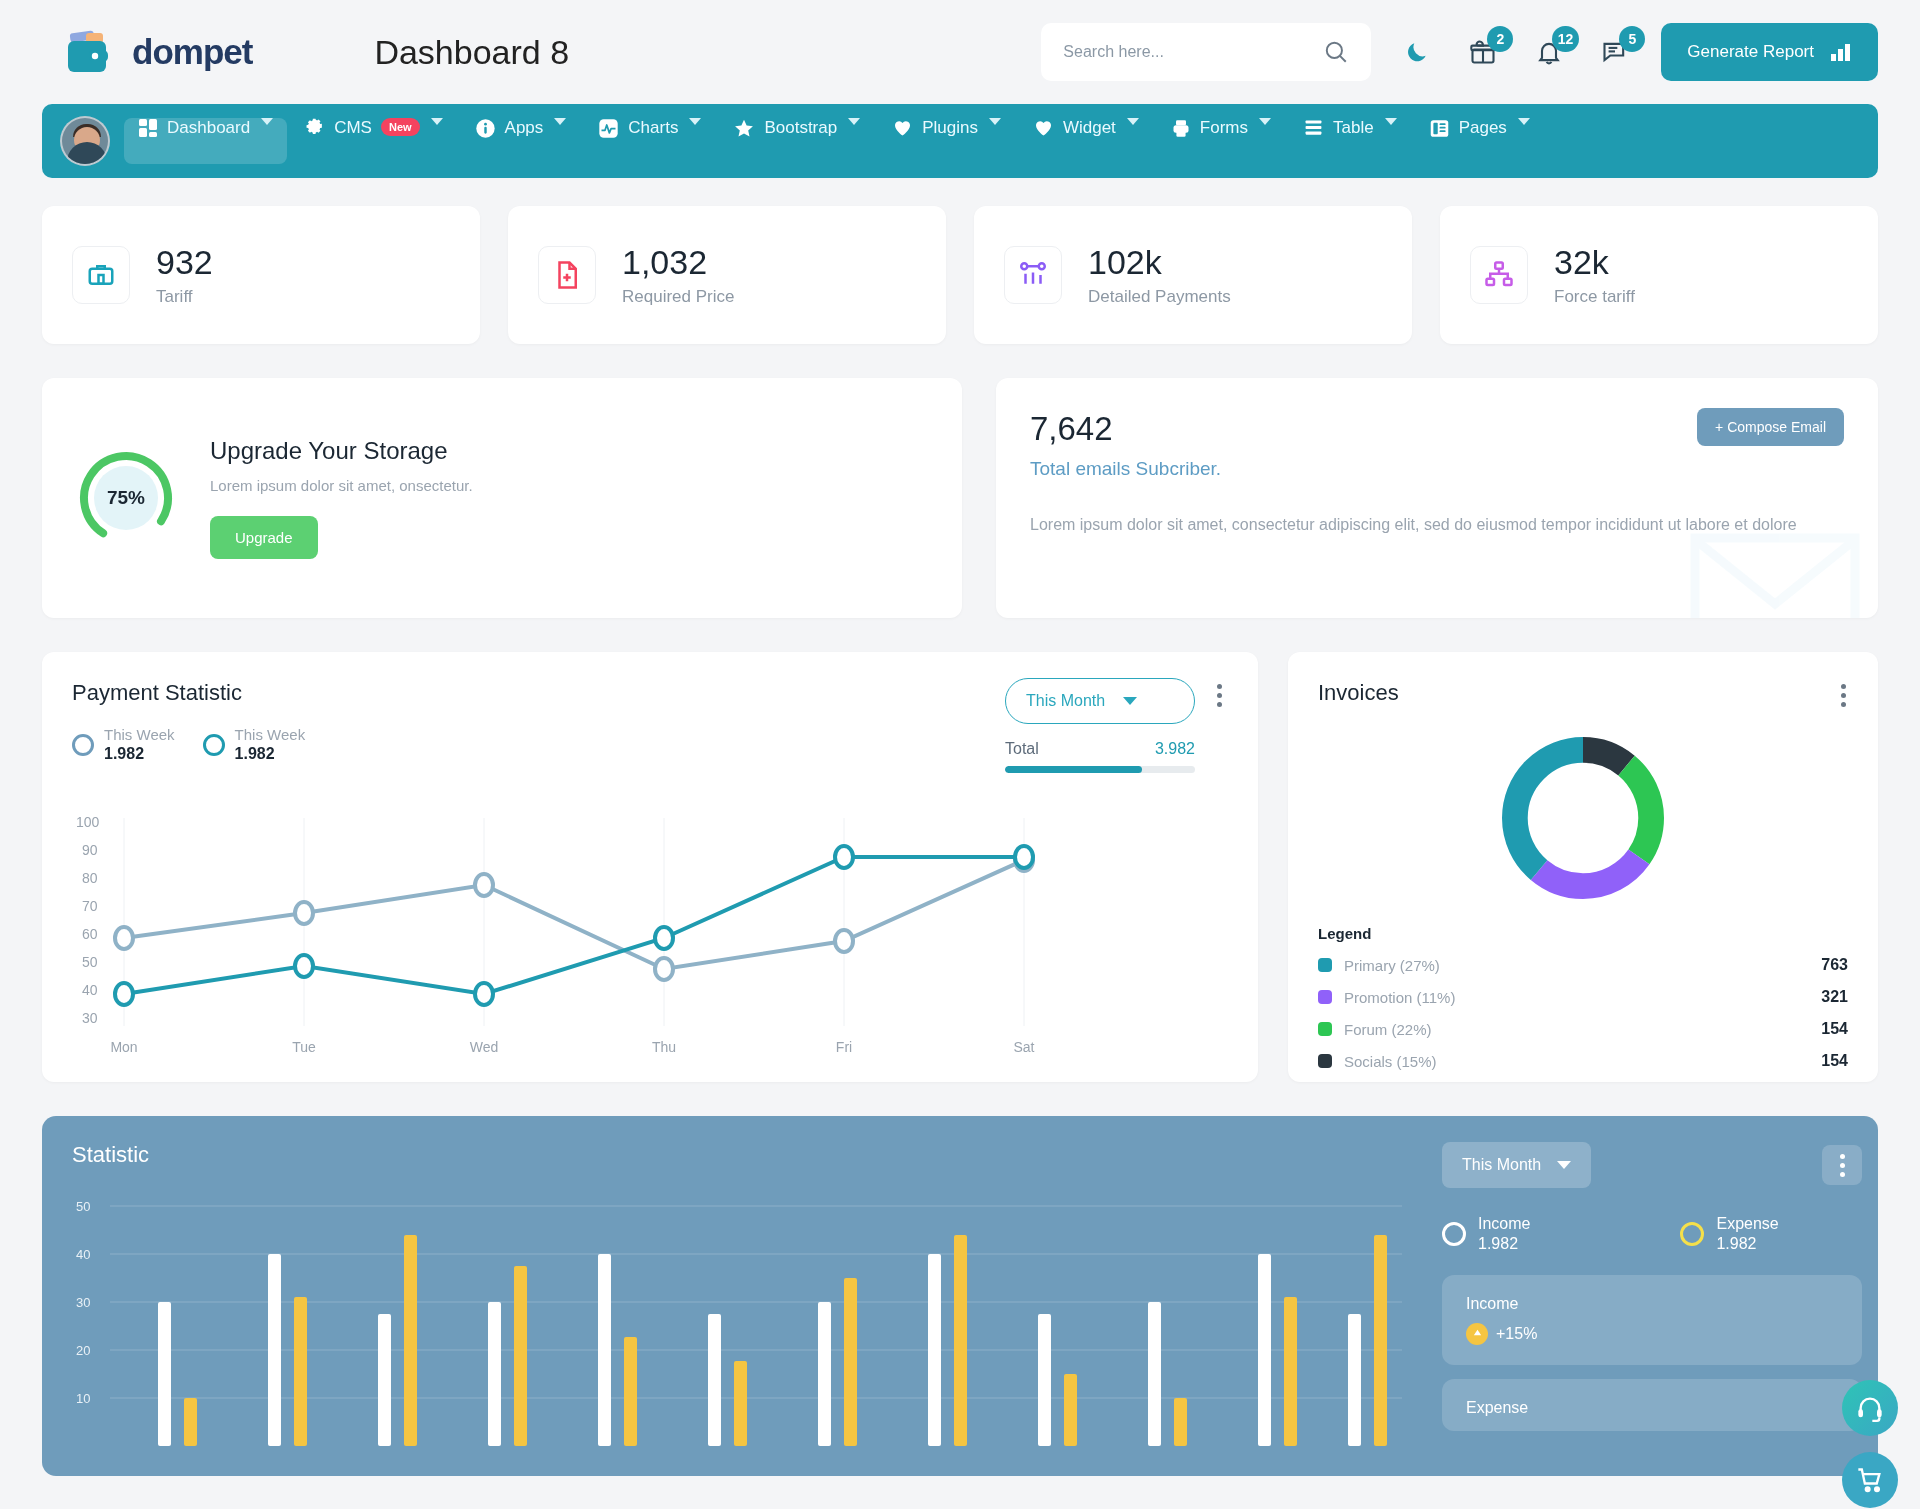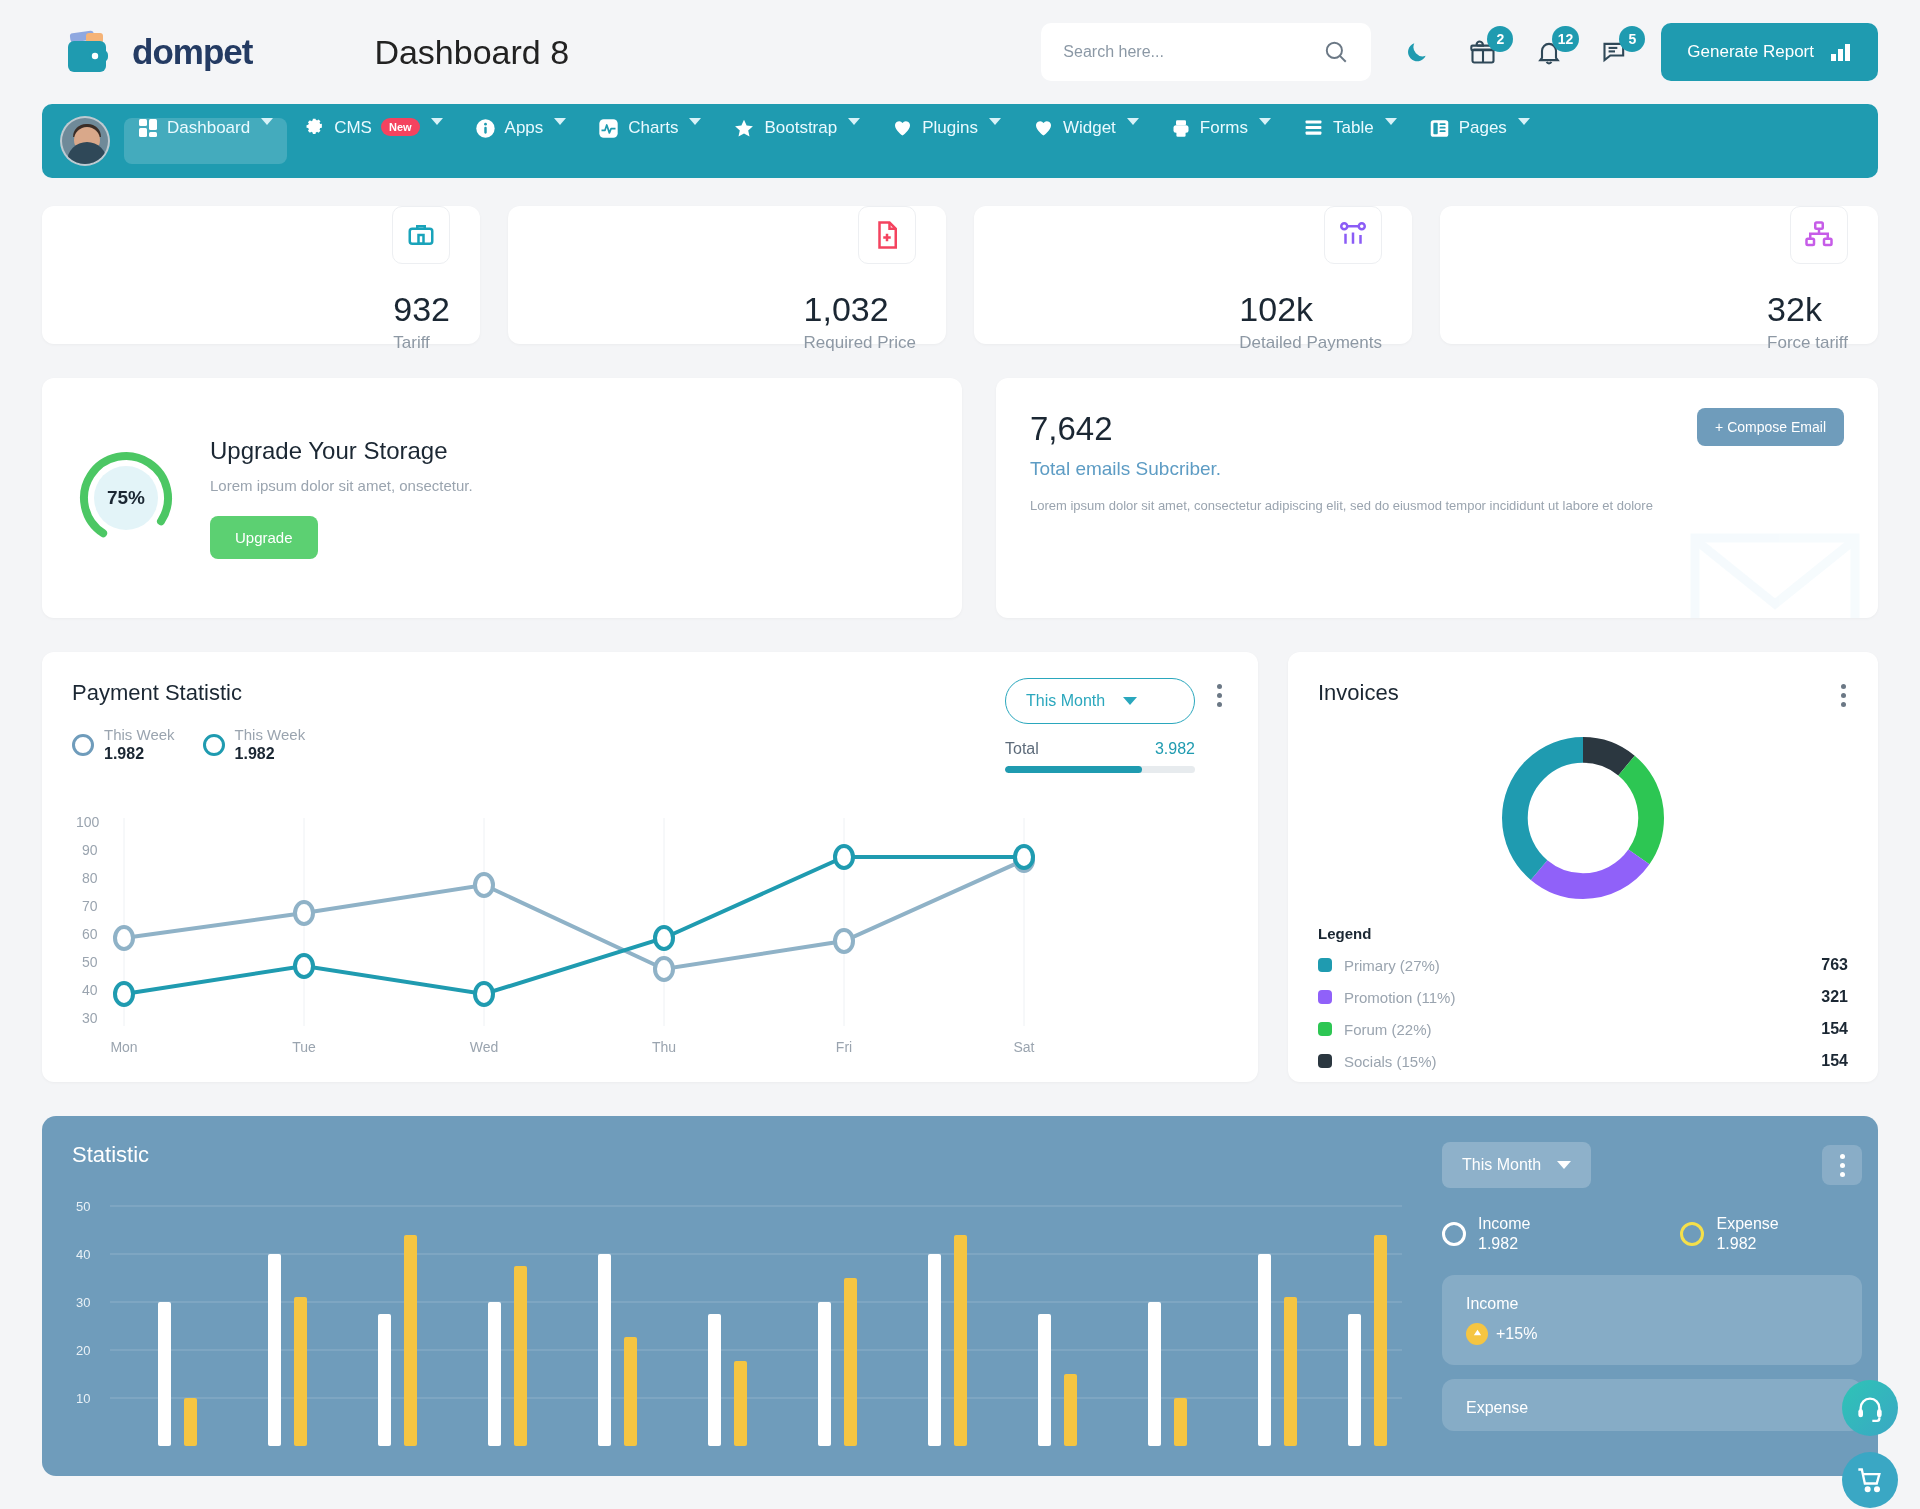--- a/index.html
+++ b/index.html
@@ -54,22 +54,22 @@
     display: flex; align-items: flex-start; gap: 9px; height: 46px; padding: 0 14px;
     border-radius: 8px; color: #eafaff; font-size: 17px; cursor: pointer; white-space: nowrap;
   }
   .nav-item.active { background: rgba(255,255,255,.17); }
   .caret { width:0;height:0;border-left:6px solid transparent;border-right:6px solid transparent;border-top:7px solid #d8f2f8; margin-left:2px;}
   .new-pill { background:#f4435f;color:#fff;font-size:11px;font-weight:700;border-radius:10px;padding:3px 8px; }
   
   .content { padding: 28px 42px 0; }
   .stat-row { display: grid; grid-template-columns: repeat(4, 1fr); gap: 28px; }
   .stat-card {
-    background: #fff; border-radius: 12px; height: 138px; display: flex; align-items: flex-end;
-    padding: 0 30px; gap: 26px; box-shadow: 0 1px 3px rgba(0,0,0,.04); flex-direction: column;
+    background: #fff; border-radius: 12px; height: 138px; display: flex; align-items: center;
+    padding: 0 30px; gap: 26px; box-shadow: 0 1px 3px rgba(0,0,0,.04);
   }
   .stat-icon {
     width: 58px; height: 58px; border-radius: 10px; border: 1px solid #edeff2;
     display: flex; align-items: center; justify-content: center; flex: none;
   }
   .stat-val { font-size: 34px; font-weight: 400; color: #1b2733; line-height: 1.15; }
   .stat-lbl { font-size: 17px; color: #8d98a4; margin-top: 4px; }
   .mid-row { display: grid; grid-template-columns: 920px 1fr; gap: 34px; margin-top: 34px; }
   .card { background:#fff; border-radius: 12px; box-shadow: 0 1px 3px rgba(0,0,0,.04); }
   .storage-card { height: 240px; display: flex; align-items: center; padding: 0 34px; gap: 34px; }
@@ -77,21 +77,21 @@
   .ring-label { position:absolute; inset:0; display:flex; align-items:center; justify-content:center; font-size:19px; font-weight:700; color:#1b2733; }
   .storage-title { font-size: 24px; color:#1b2733; font-weight:400;}
   .storage-sub { font-size: 15px; color:#9aa4af; margin-top: 12px; }
   .btn-upgrade {
     margin-top: 22px; background:#5cd072;color:#fff;border:none;border-radius:8px;
     padding:13px 25px;font-size:15px;cursor:pointer;font-family:"Liberation Sans",sans-serif;
   }
   .email-card { height: 240px; padding: 32px 34px; position: relative; overflow: hidden; }
   .email-num { font-size: 33px; color:#1b2733; }
   .email-sub { font-size: 19px; color:#5d9cc4; margin-top: 10px; }
-  .email-desc { font-size: 13px; color:#9aa4af; margin-top: 18px; }
+  .email-desc { font-size: 16px; color:#9aa4af; margin-top: 36px; }
   .btn-compose {
     position:absolute; right:34px; top:30px; background:#6f9cbb; color:#fff; border:none;
     border-radius:8px; padding:11px 18px; font-size:14px; cursor:pointer; font-family:"Liberation Sans",sans-serif;
   }
   .env-deco { position:absolute; right:18px; bottom:-40px; opacity:.22; }
   .chart-row { display: grid; grid-template-columns: 1216px 1fr; gap: 30px; margin-top: 34px; }
   .pay-card { height: 430px; padding: 28px 30px 10px; position: relative; }
   .card-title { font-size: 22px; color:#1b2733; }
   .legend-dots { display:flex; gap: 28px; margin-top: 20px; }
   .ld { display:flex; align-items:center; gap:10px; }

